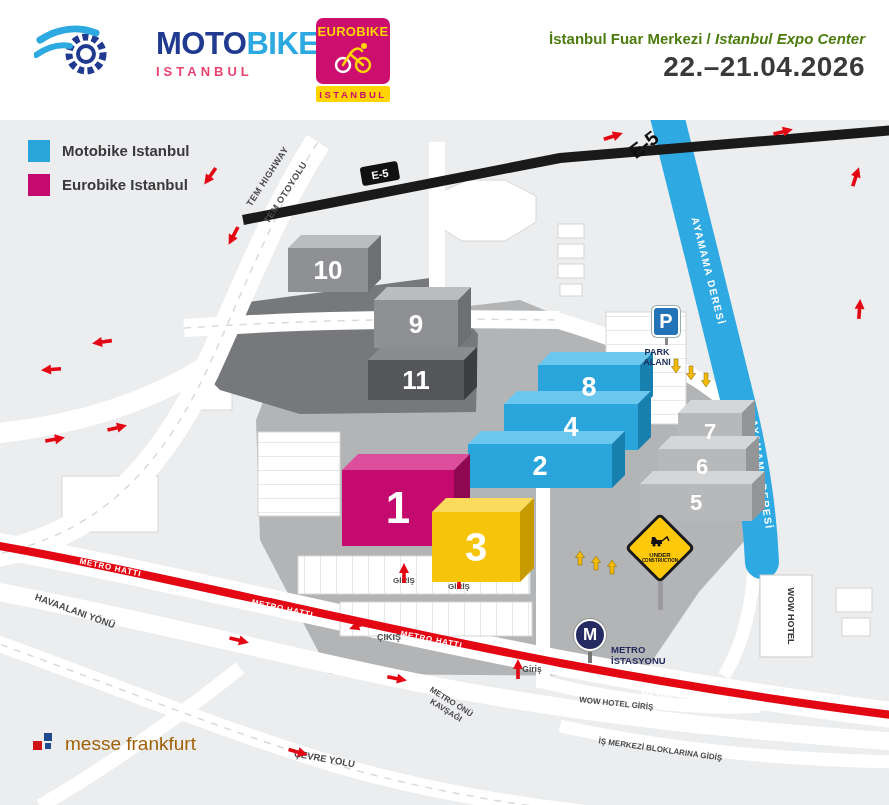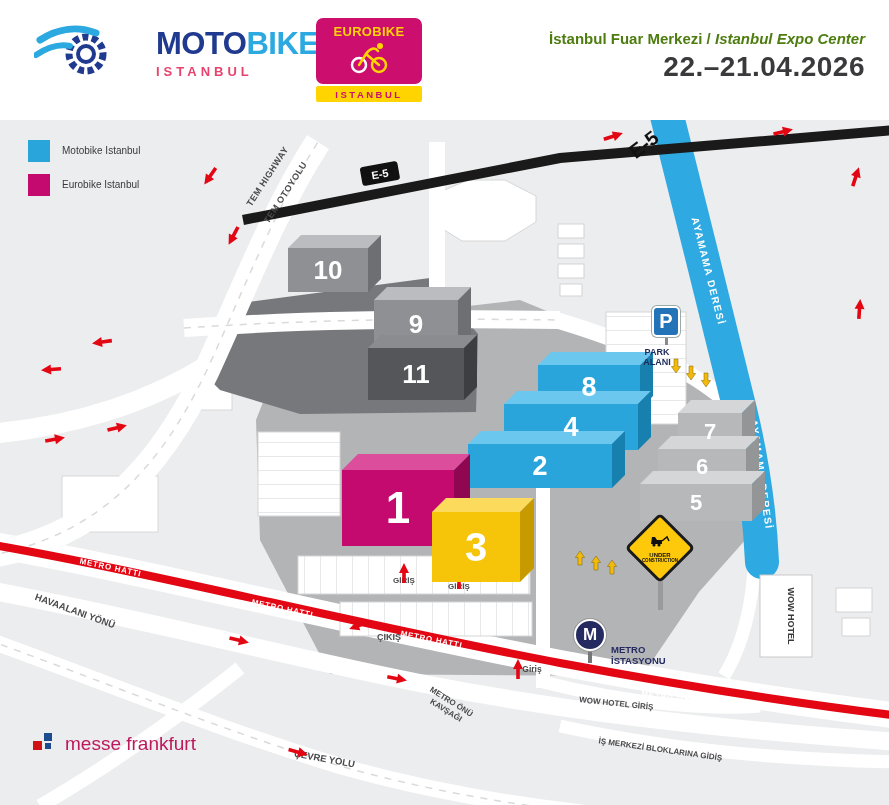--- a/index.html
+++ b/index.html
@@ -6,37 +6,37 @@
   .stage{position:relative;width:889px;height:805px;background:#ffffff;overflow:hidden;
          font-family:"Liberation Sans",sans-serif;color:#3A3A3C;}
   
   .header{position:absolute;left:0;top:0;width:889px;height:120px;background:#fff;}
   .mb-logo{position:absolute;left:34px;top:20px;display:flex;align-items:center;gap:30px;}
   .mb-text{margin-left:8px;}
   .mb-word{font-size:31px;font-weight:800;letter-spacing:-0.5px;line-height:34px;}
   .mb-word .p1{color:#203A8F;}
   .mb-word .p2{color:#2BA9E0;}
   .mb-sub{font-size:13px;font-weight:bold;color:#E8436E;letter-spacing:4px;margin-top:3px;}
-  .eb-logo{position:absolute;left:316px;top:18px;width:106px;}
+  .eb-logo{position:absolute;left:316px;top:18px;width:74px;}
   .eb-box{height:66px;background:#CC0E6E;border-radius:7px;display:flex;flex-direction:column;align-items:center;padding-top:6px;box-sizing:border-box;}
   .eb-title{color:#FFD400;font-weight:800;font-size:13px;letter-spacing:0.3px;}
   .eb-bar{height:16px;background:#FFD400;border-radius:2px;display:flex;align-items:center;justify-content:center;margin-top:2px;}
   .eb-bar span{color:#CC0E6E;font-size:9.5px;font-weight:800;letter-spacing:2.5px;}
   .hdr-right{position:absolute;right:24px;top:30px;text-align:right;}
   .venue{font-size:15px;font-weight:bold;color:#4d7c0f;}
   .venue em{font-style:italic;}
   .dates{font-size:28px;font-weight:800;color:#3A3A3C;margin-top:4px;letter-spacing:0.5px;}
   
   .map{position:absolute;left:0;top:120px;width:889px;height:685px;background:#ECEDEE;overflow:hidden;}
   .map svg.base{position:absolute;left:0;top:0;}
   
   .legend{position:absolute;left:28px;top:20px;}
   .lg-row{display:flex;align-items:flex-start;margin-bottom:12px;}
   .sw{width:22px;height:22px;margin-right:12px;flex:0 0 auto;}
-  .lg-label{font-size:10px;color:#3A3A3C;line-height:15px;padding-top:3px;}
+  .lg-label{font-size:15px;color:#3A3A3C;line-height:15px;padding-top:3px;font-weight:bold;}
   
   .hall{position:absolute;background:var(--f);display:flex;align-items:center;justify-content:center;
         color:#fff;font-weight:800;--d:13px;}
   .hall::before{content:"";position:absolute;left:0;top:calc(0px - var(--d));width:100%;height:var(--d);
         background:var(--t);transform:skewX(-45deg);transform-origin:0 100%;}
   .hall::after{content:"";position:absolute;top:0;right:calc(0px - var(--d));width:var(--d);height:100%;
         background:var(--s);transform:skewY(-45deg);transform-origin:0 0;}
   .hall span{position:relative;z-index:2;}
   .c-gray {--f:#8E9093;--t:#BABCBF;--s:#6D6F72;}
   .c-dark {--f:#54565A;--t:#8A8C8F;--s:#3C3E42;}
@@ -58,21 +58,21 @@
   .uc-t1{font-size:6px;font-weight:800;color:#111;line-height:6px;margin-top:1px;}
   .uc-t2{font-size:4.5px;font-weight:800;color:#111;line-height:5px;}
   .ucpole{position:absolute;left:658px;top:458px;width:5px;height:32px;background:#9a9a9c;}
   .mcircle{position:absolute;left:574px;top:499px;width:32px;height:32px;border-radius:50%;background:#252B60;
            border:2px solid #fff;box-shadow:0 0 0 1px #999;color:#fff;font-weight:800;font-size:17px;
            display:flex;align-items:center;justify-content:center;box-sizing:border-box;}
   .mpole{position:absolute;left:588px;top:531px;width:4px;height:12px;background:#777;}
   .mlbl{position:absolute;left:611px;top:503px;font-size:9.5px;font-weight:800;color:#252B60;line-height:11px;margin-top:21px;}
   
   .mf{position:absolute;left:32px;top:610px;display:flex;align-items:center;}
-  .mf-text{font-size:19px;color:#be185d;margin-left:9px;}
+  .mf-text{font-size:19px;color:#a16207;margin-left:9px;}
 </style>
 </head>
 <body>
 
 <div class="stage">
 
   <div class="header">
     <div class="mb-logo">
       <span>
         <svg width="84" height="62" viewBox="0 0 84 62">
@@ -260,21 +260,21 @@
         <span class="lg-label">Eurobike Istanbul</span>
       </div>
     </div>
 
     <div class="hall c-gray" style="left:288px;top:128px;width:80px;height:44px;font-size:26px;">
         <span>10</span>
       </div>
     <div class="hall c-gray" style="left:374px;top:180px;width:84px;height:48px;font-size:26px;">
         <span>9</span>
       </div>
-    <div class="hall c-dark" style="left:368px;top:228px;width:96px;height:52px;font-size:26px;">
+    <div class="hall c-dark" style="left:368px;top:240px;width:96px;height:40px;font-size:26px;">
         <span>11</span>
       </div>
     <div class="hall c-blue" style="left:538px;top:245px;width:102px;height:44px;font-size:27px;">
         <span>8</span>
       </div>
     <div class="hall c-blue" style="left:504px;top:284px;width:134px;height:46px;font-size:27px;">
         <span>4</span>
       </div>
     <div class="hall c-blue" style="left:468px;top:324px;width:144px;height:44px;font-size:27px;">
         <span>2</span>

